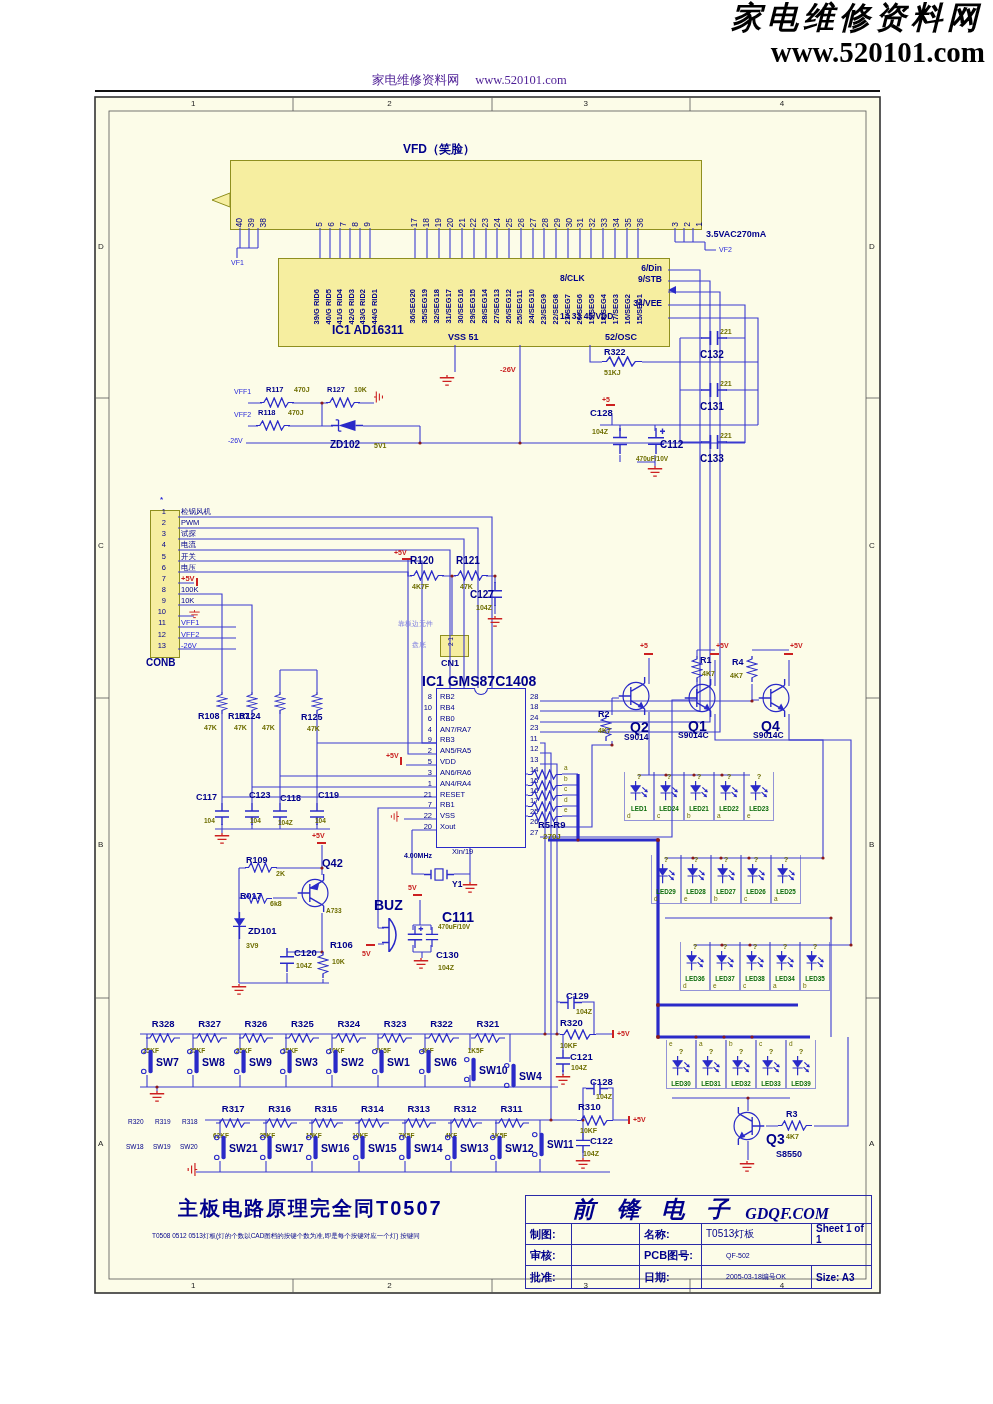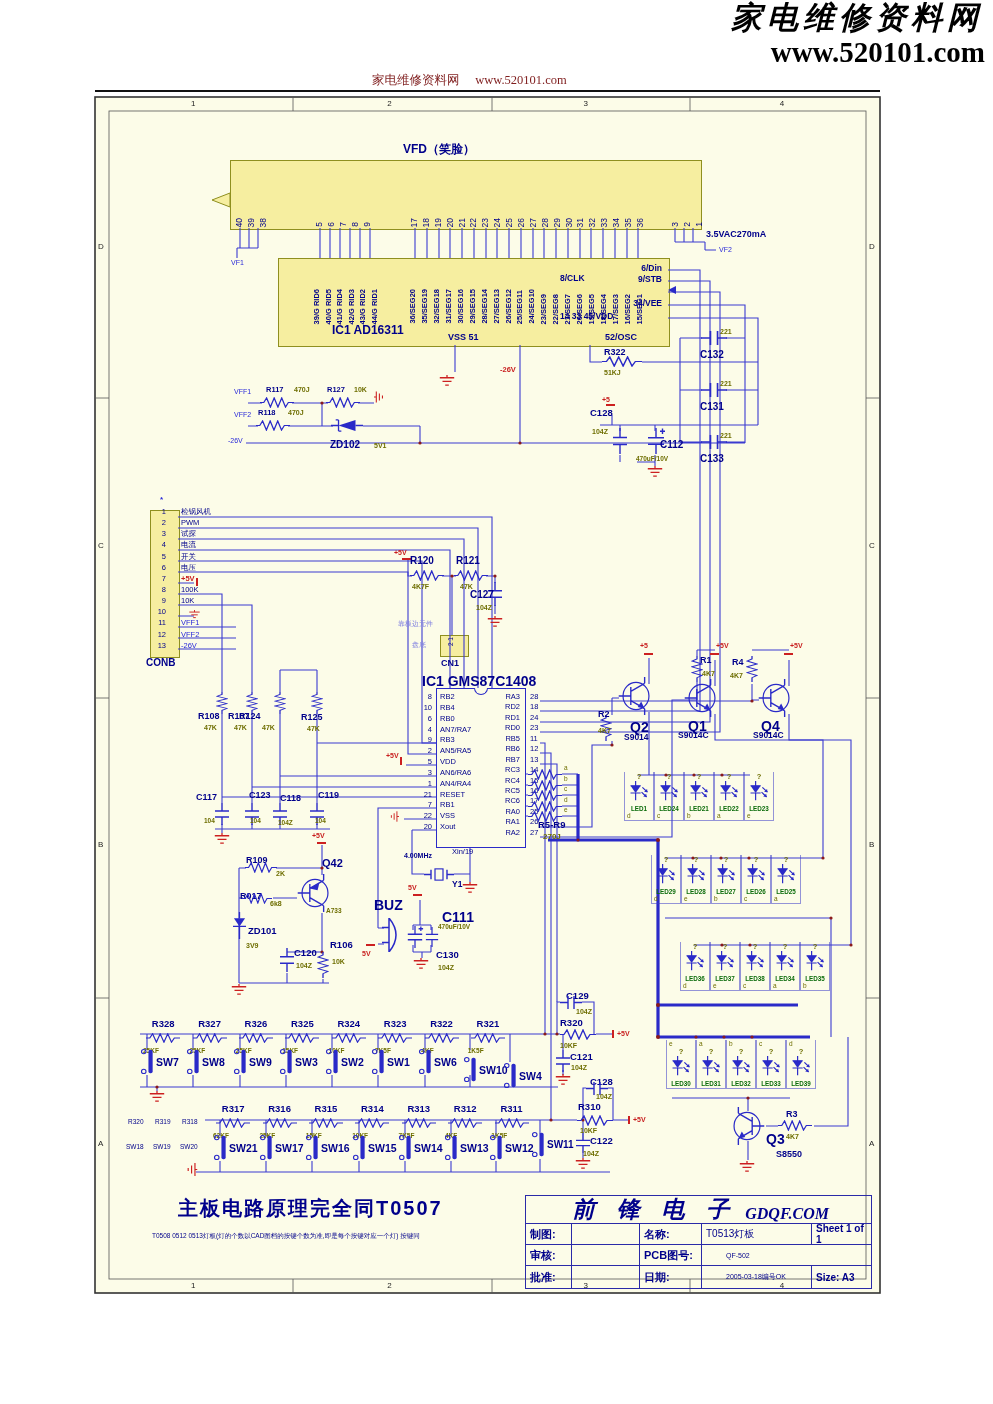--- a/index.html
+++ b/index.html
@@ -82,21 +82,21 @@
     padding-left:4px;color:#00008b;overflow:hidden;}
   .tc.nl{border-left:none}.tc.nt{border-top:none}
   #tb-company{grid-column:1/6;justify-content:center;gap:8px;}
   #tb-company .big{font-family:"Liberation Serif",serif;font-style:italic;font-weight:bold;font-size:23px;letter-spacing:8px;}
   #tb-company .sm{font-family:"Liberation Serif",serif;font-style:italic;font-weight:bold;font-size:16px;margin-top:8px;}
   .tlab{font-weight:bold;font-size:11px;}
   #logo1{position:absolute;top:2px;right:10px;font-family:"Liberation Serif",serif;font-style:italic;
     font-weight:bold;font-size:31px;letter-spacing:5px;color:#000;}
   #logo2{position:absolute;top:38px;right:8px;font-family:"Liberation Serif",serif;font-weight:bold;
     font-size:29px;color:#000;}
-  #hdr-center{position:absolute;left:372px;top:72px;font-family:"Liberation Serif",serif;font-size:12.5px;color:#7f1d1d;}
+  #hdr-center{position:absolute;left:372px;top:72px;font-family:"Liberation Serif",serif;font-size:12.5px;color:#4c1d95;}
   #hdr-rule{position:absolute;left:95px;top:90px;width:785px;height:2px;background:#111;}
 </style>
 </head>
 <body>
 
 <div id="page">
 
   <div id="logo1" class="t blk">家电维修资料网</div>
   <div id="logo2" class="t blk">www.520101.com</div>
   <div id="hdr-center">
@@ -549,36 +549,20 @@
       <span class="r">RB3</span>
       <span class="r">AN5/RA5</span>
       <span class="r">VDD</span>
       <span class="r">AN6/RA6</span>
       <span class="r">AN4/RA4</span>
       <span class="r">RESET</span>
       <span class="r">RB1</span>
       <span class="r">VSS</span>
       <span class="r">Xout</span>
     </div>
-  <div class="colstack" id="mcu-rp" style="left:458px;top:692px;width:62px">
-      <span class="r">RA3</span>
-      <span class="r">RD2</span>
-      <span class="r">RD1</span>
-      <span class="r">RD0</span>
-      <span class="r">RB5</span>
-      <span class="r">RB6</span>
-      <span class="r">RB7</span>
-      <span class="r">RC3</span>
-      <span class="r">RC4</span>
-      <span class="r">RC5</span>
-      <span class="r">RC6</span>
-      <span class="r">RA0</span>
-      <span class="r">RA1</span>
-      <span class="r">RA2</span>
-    </div>
   <div class="colstack" id="mcu-rn" style="left:530px;top:692px;width:20px">
       <span class="r">28</span>
       <span class="r">18</span>
       <span class="r">24</span>
       <span class="r">23</span>
       <span class="r">11</span>
       <span class="r">12</span>
       <span class="r">13</span>
       <span class="r">14</span>
       <span class="r">15</span>

